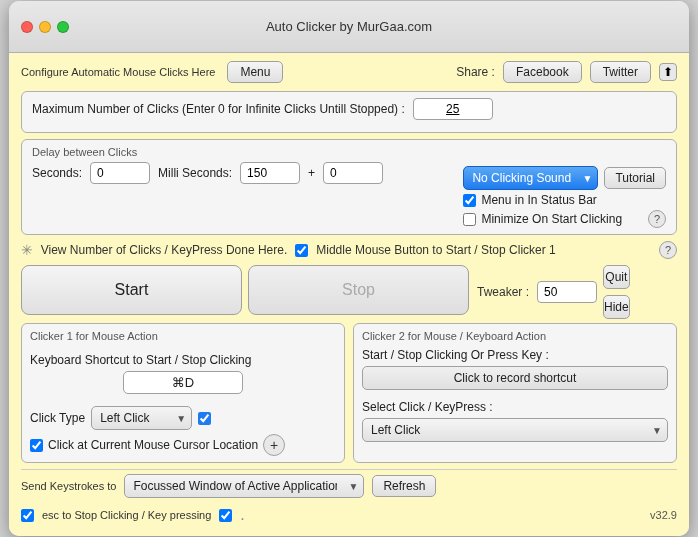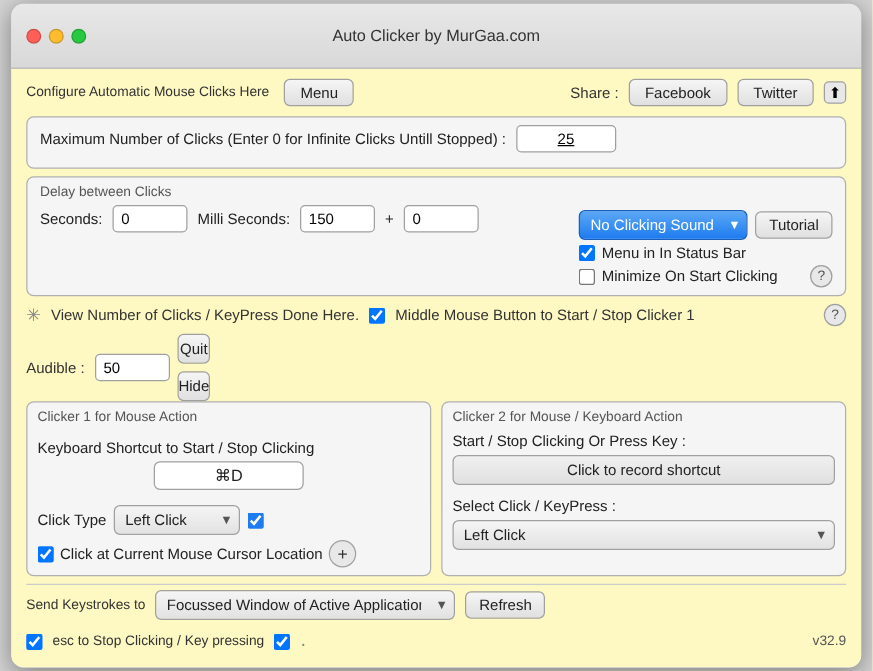--- a/index.html
+++ b/index.html
@@ -445,25 +445,31 @@
     <div style="display:flex; align-items:center; gap:8px; margin-bottom:6px;">
       <span class="auto-icon">✳</span>
       <span class="mid-text">View Number of Clicks / KeyPress Done Here.</span>
       <input type="checkbox" checked="" style="">
       <span class="mid-text">Middle Mouse Button to Start / Stop Clicker 1</span>
       <div class="help-btn">?</div>
     </div>
 
     <div class="main-area">
 
+      <div class="left-col">
+        <div class="start-stop-row">
+          <button class="big-button">Start</button>
+          <button class="big-button stop-btn">Stop</button>
+        </div>
+      </div>
 
       <div class="right-col">
         <div style="display:flex; align-items:center; gap:6px;">
           <div class="tweaker-row">
-            <span class="tweaker-label">Audible :</span>
+            <span class="tweaker-label">Tweaker :</span>
             <input class="input-field tweaker-input" type="text" value="50" style="">
           </div>
           <div class="quit-hide-col">
             <button class="quit-btn">Quit</button>
             <button class="hide-btn">Hide</button>
           </div>
         </div>
       </div>
     </div>
 

